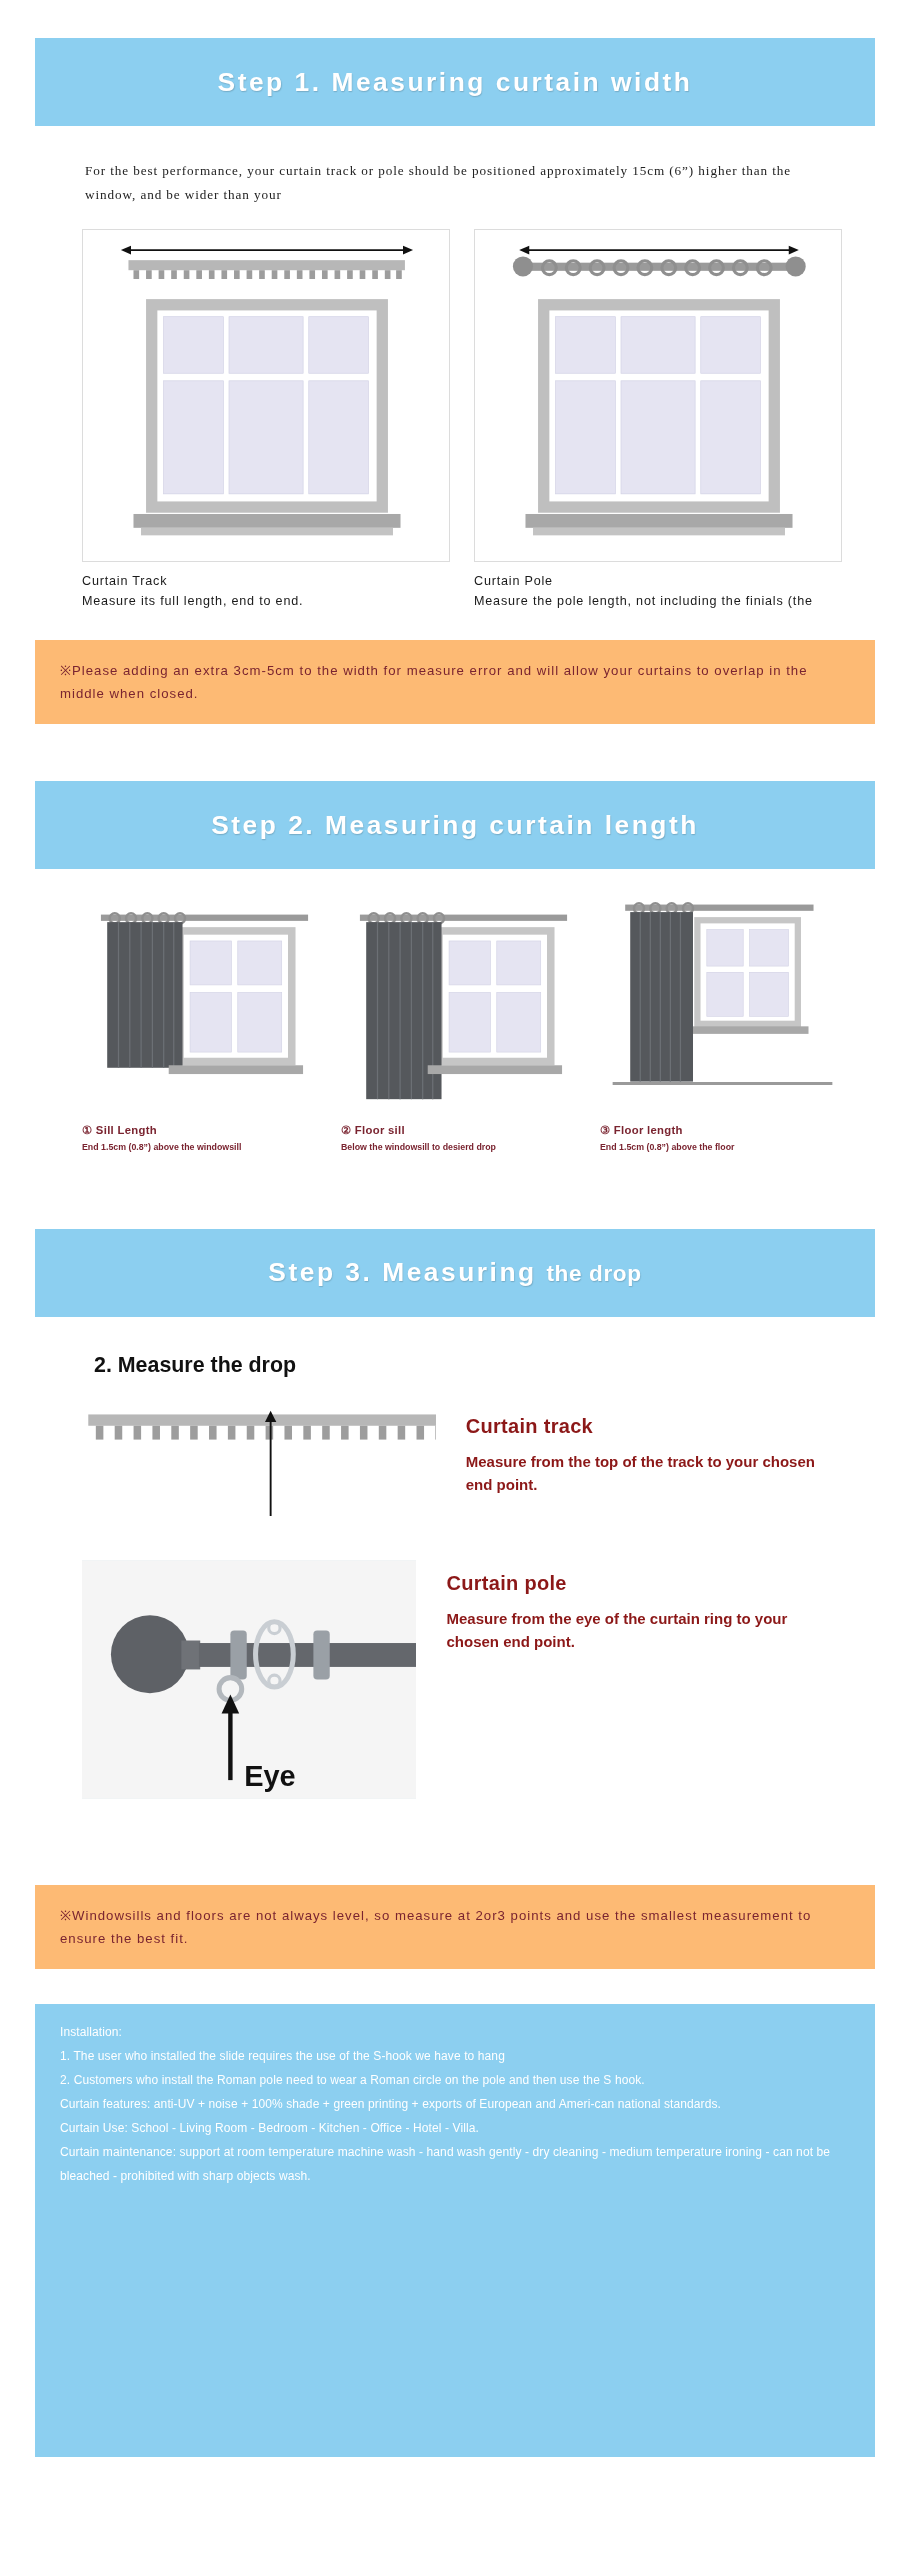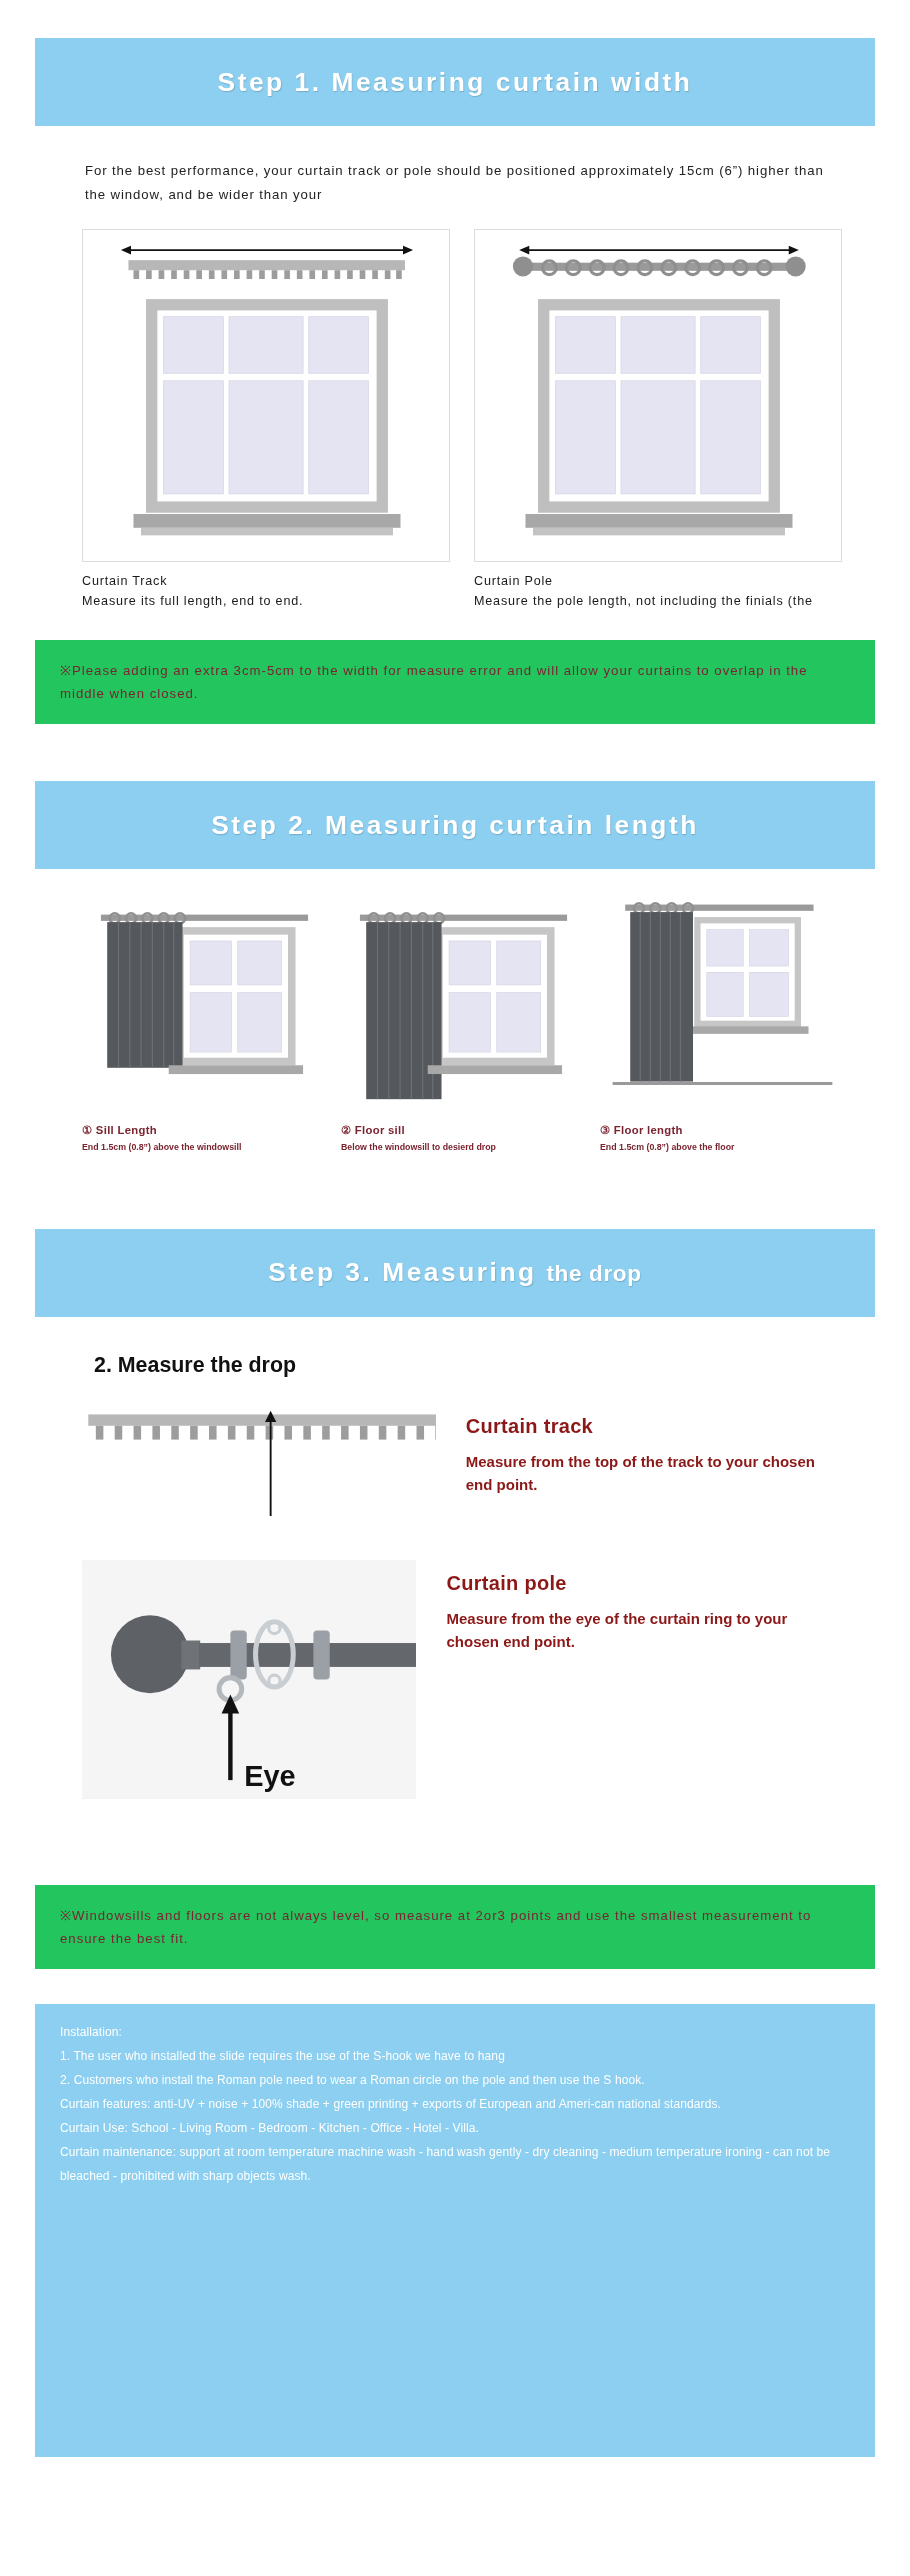--- a/index.html
+++ b/index.html
@@ -38,20 +38,21 @@
     letter-spacing: 0.6px;
   }
 
   
   .intro {
     margin: 33px 85px 0 85px;
     font-size: 13.2px;
     line-height: 1.85;
     letter-spacing: 0.9px;
     color: #222;
+    font-family: Liberation Serif, serif;
   }
 
   .two-col {
     display: flex;
     gap: 24px;
     margin: 21.4px 82px 0 82px;
   }
   .col { width: 368px; }
 
   .img-frame {
@@ -67,21 +68,21 @@
     font-size: 12.6px;
     letter-spacing: 0.8px;
     line-height: 1.55;
     color: #1a1a1a;
   }
   .cap .cap-title { display:block; }
 
   
   .note {
     margin: 29px 35px 0 35px;
-    background: #22c55e;
+    background: #fdba74;
     padding: 19px 25px;
     font-size: 13.2px;
     color: #7a2430;
     letter-spacing: 1px;
     line-height: 1.75;
   }
 
   .spacer-60 { height: 38px; }
   .spacer-90 { height: 57px; }
   .spacer-120 { height: 75px; }

